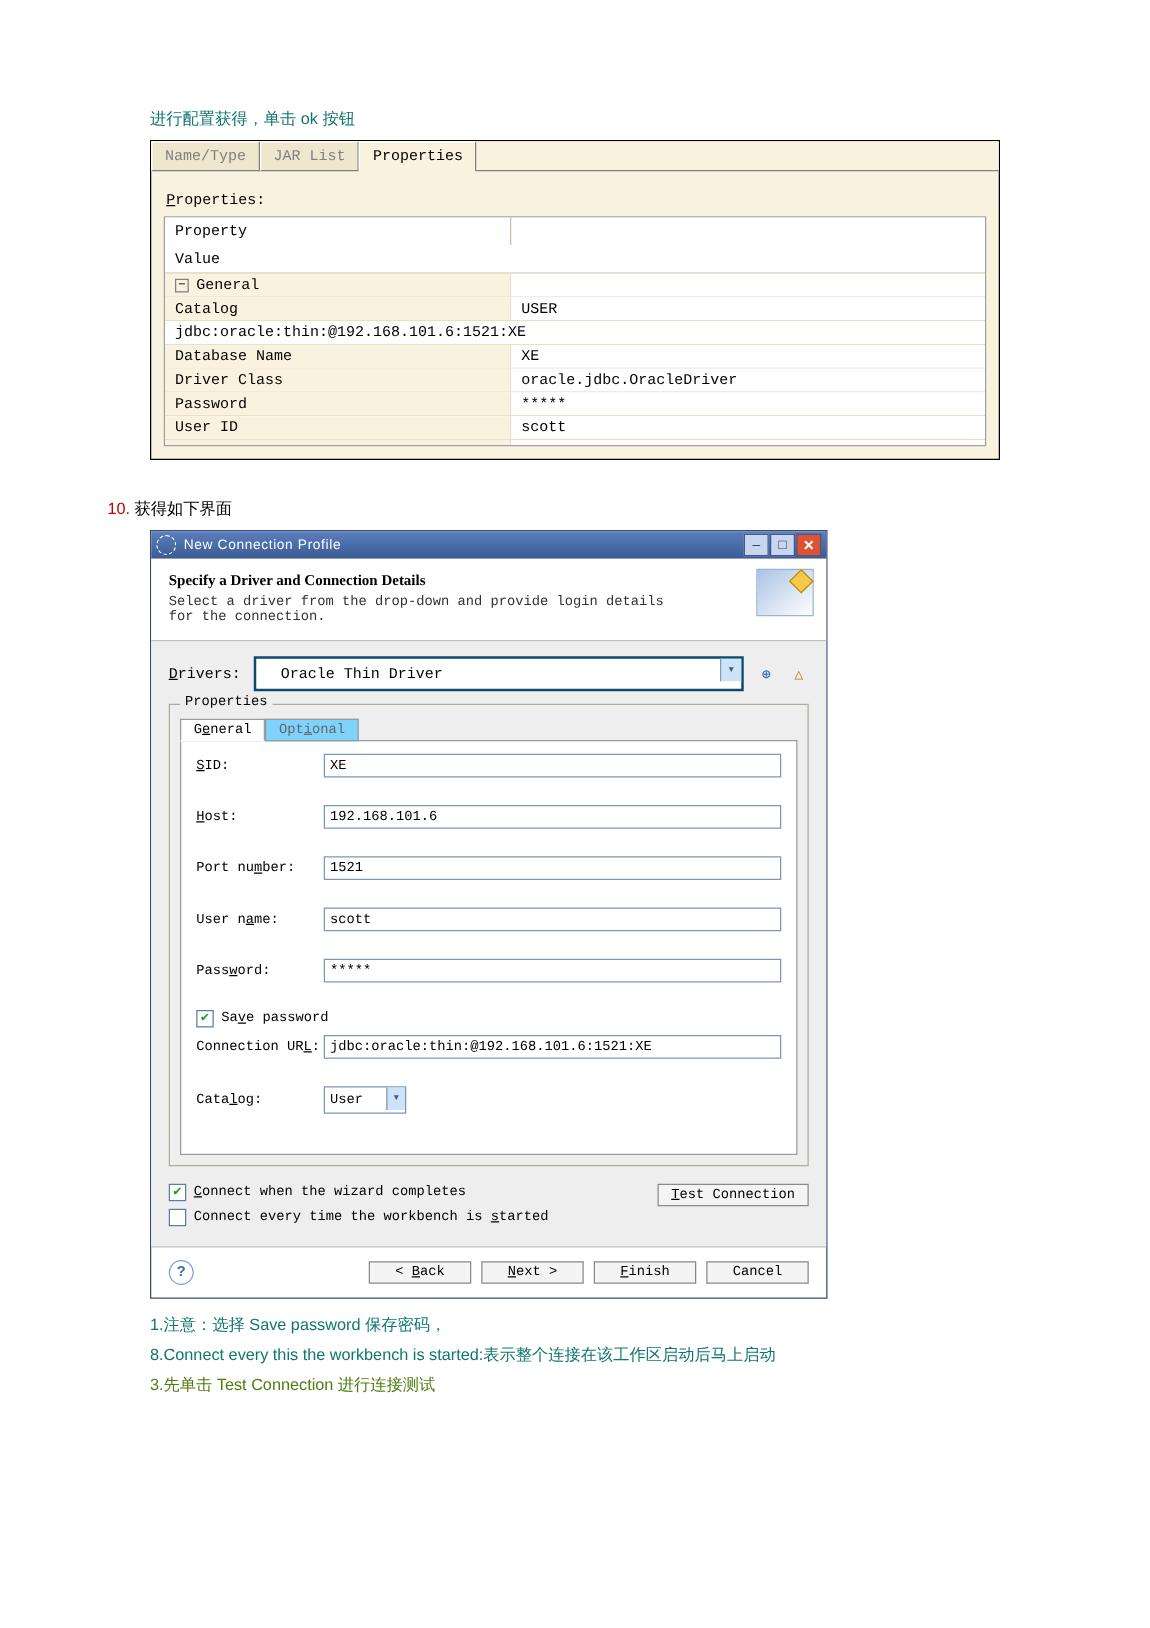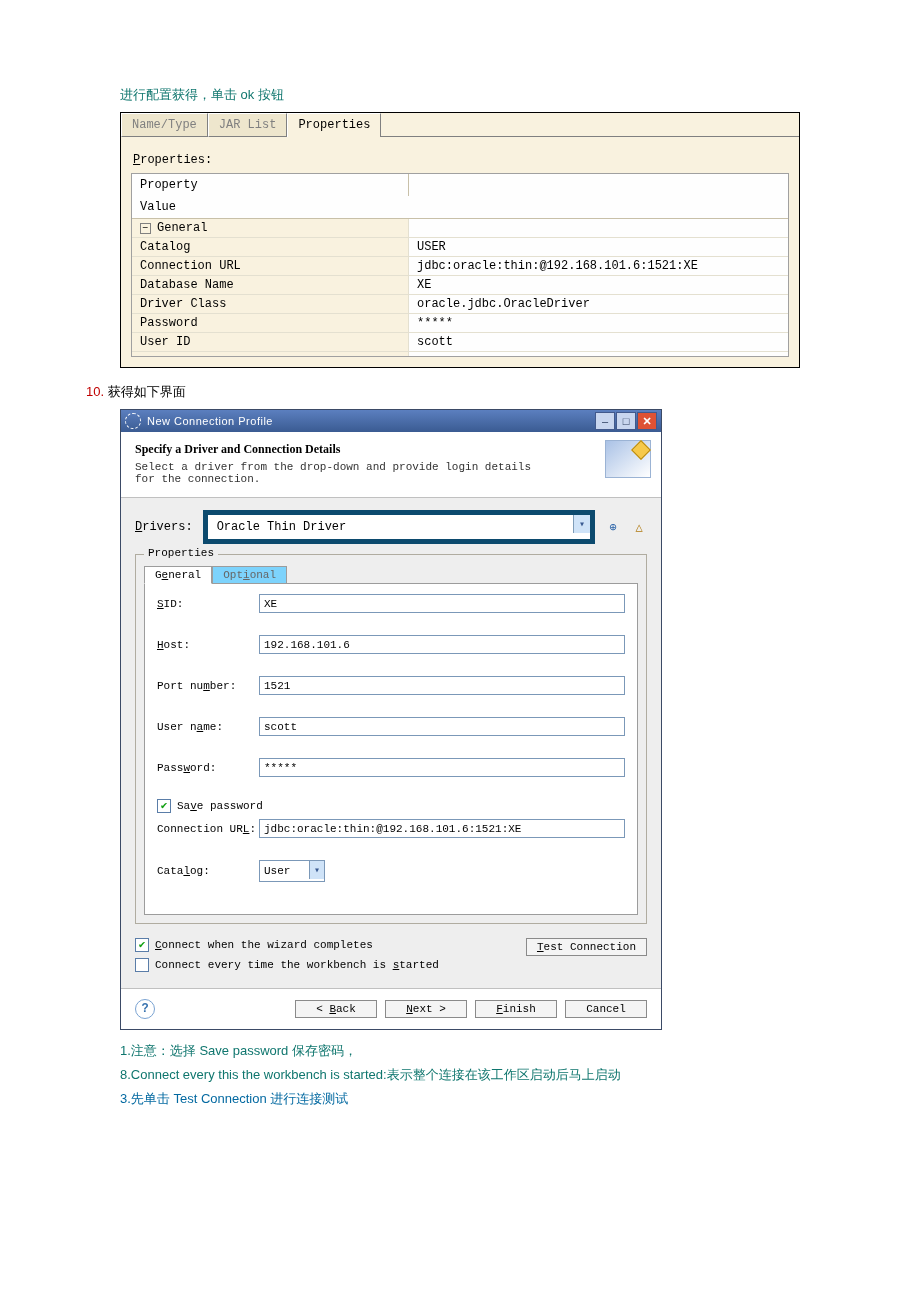--- a/index.html
+++ b/index.html
@@ -16,21 +16,21 @@
   }
   .doc-text {
     font-size: 13px;
     color: #0f766e;
     margin: 6px 0;
   }
   .step-num {
     color: #c00000;
   }
   .red-text {
-    color: #0369a1;
+    color: #4d7c0f;
   }
 
   
   .panel1 {
     border: 1px solid #000;
     margin-top: 8px;
     background: #f9f2df;
     font-family: "Courier New", monospace;
     font-size: 12px;
   }
@@ -111,21 +111,21 @@
     font-size: 10px;
     text-align: center;
     margin-right: 6px;
     font-family: Arial;
   }
   .indent1 { padding-left: 18px; }
   .indent2 { padding-left: 38px; }
 
   
   .step-line {
-    margin: 15px 0 8px -34px;
+    margin: 30px 0 8px -34px;
     font-size: 13px;
     color: #000;
   }
 
   
   .dialog {
     width: 540px;
     border: 1px solid #3b4a66;
     font-family: "Courier New", monospace;
     font-size: 12px;
@@ -200,22 +200,22 @@
     display: flex;
     align-items: center;
     gap: 10px;
     margin-bottom: 10px;
   }
   .drv-row label .u { text-decoration: underline; }
   .drv-select {
     flex: 1;
     height: 20px;
     background: #fff;
-    border: 5px solid #0c4a6e;
-    padding: 2px 9px;
+    border: 2px solid #0c4a6e;
+    padding: 2px 20px;
     position: relative;
     display: flex;
     align-items: center;
   }
   .drv-select-arrow {
     width: 16px; height: 18px;
     background: #cfe3f8;
     border-left: 1px solid #7f9db9;
     display: flex; align-items: center; justify-content: center;
     position: absolute; right: 0; top: 0;
@@ -382,21 +382,20 @@
               <span class="tree-toggle">−</span>
               <span>General</span>
             </div>
           <div class="pr-val"></div>
         </div>
         <div class="prop-row">
             <div class="pr-prop indent2">Catalog</div>
             <div class="pr-val">USER</div>
           </div>
         <div class="prop-row">
-            <div class="pr-prop indent2">Connection URL</div>
             <div class="pr-val">jdbc:oracle:thin:@192.168.101.6:1521:XE</div>
           </div>
         <div class="prop-row">
             <div class="pr-prop indent2">Database Name</div>
             <div class="pr-val">XE</div>
           </div>
         <div class="prop-row">
             <div class="pr-prop indent2">Driver Class</div>
             <div class="pr-val">oracle.jdbc.OracleDriver</div>
           </div>

